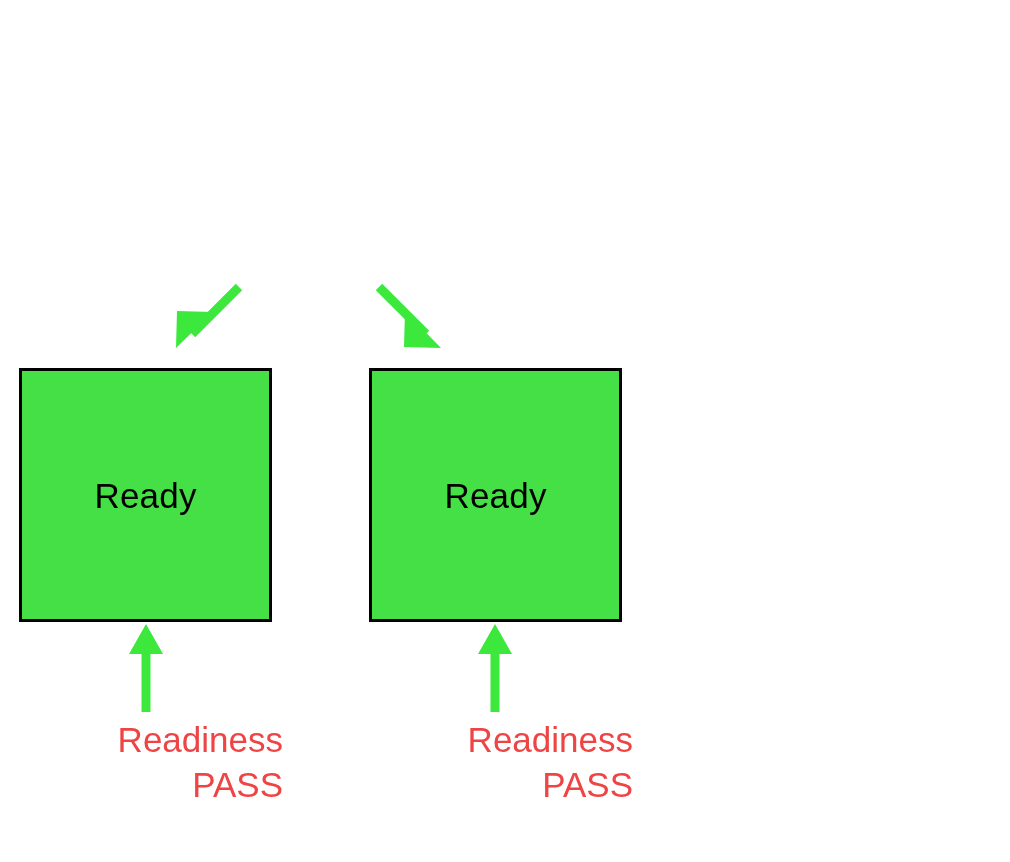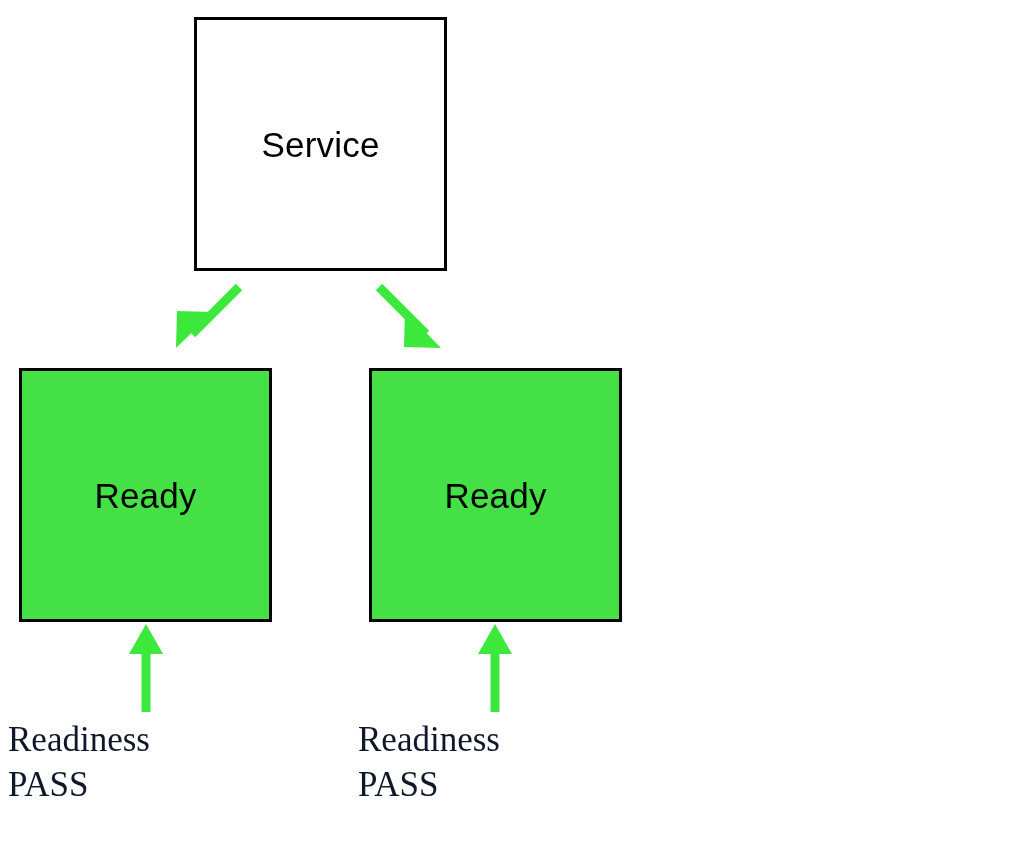--- a/index.html
+++ b/index.html
@@ -60,24 +60,23 @@
     top: 0;
     width: 1010px;
     height: 862px;
     overflow: visible;
     pointer-events: none;
   }
   .caption {
     position: absolute;
     font-size: 35px;
     line-height: 1.28;
-    color: #0f172a;
-    text-align: left;
+    color: #ef4444;
+    text-align: right;
     white-space: pre-line;
-    font-family: Liberation Serif, serif;
   }
   #caption-left {
     left: 8px;
     top: 718px;
     width: 275px;
   }
   #caption-right {
     left: 358px;
     top: 718px;
     width: 275px;
@@ -104,23 +103,20 @@
       <line x1="146" y1="712" x2="146" y2="652" stroke="#3DE83D" stroke-width="9" stroke-linecap="butt"></line>
       <polygon points="146,624 129,654 163,654" fill="#3DE83D"></polygon>
     </g>
 
     <g>
       <line x1="495" y1="712" x2="495" y2="652" stroke="#3DE83D" stroke-width="9" stroke-linecap="butt"></line>
       <polygon points="495,624 478,654 512,654" fill="#3DE83D"></polygon>
     </g>
   </svg>
 
-  <div class="node" id="service-node">
-    <span class="node-label">Service</span>
-  </div>
 
   <div class="node" id="ready-node-left">
     <span class="node-label">Ready</span>
   </div>
 
   <div class="node" id="ready-node-right">
     <span class="node-label">Ready</span>
   </div>
 
   <div class="caption" id="caption-left">Readiness

